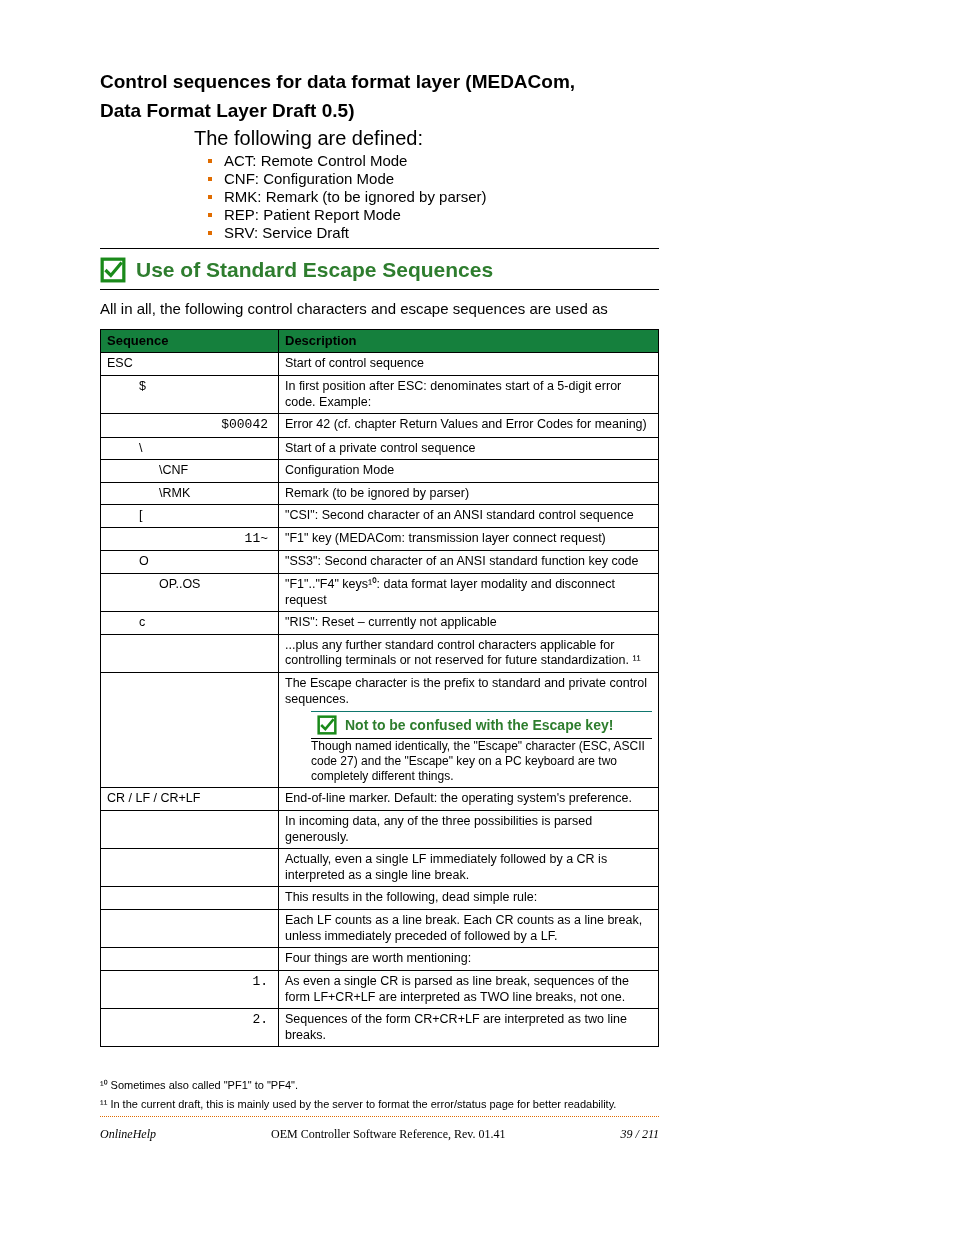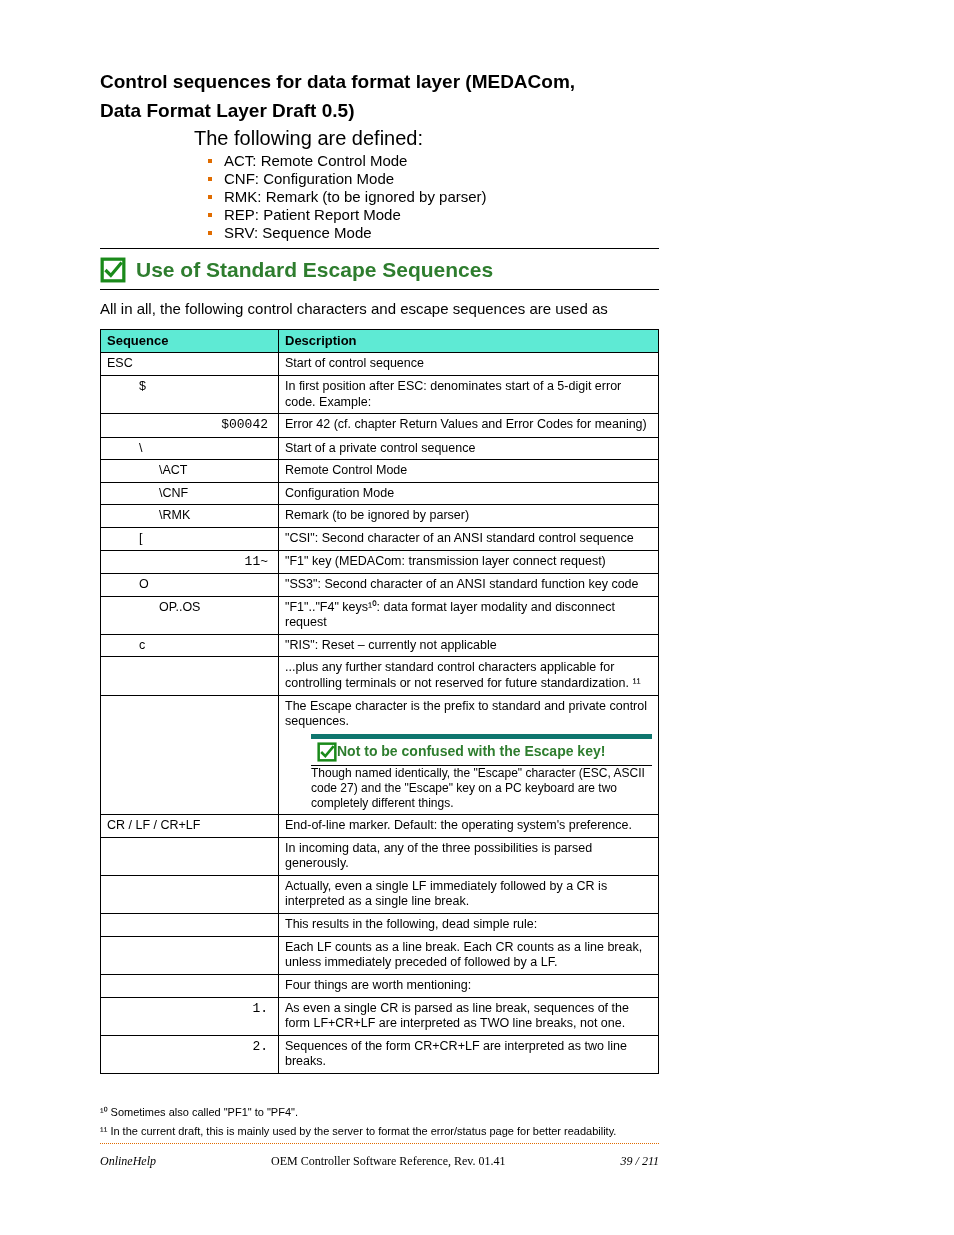--- a/index.html
+++ b/index.html
@@ -81,38 +81,39 @@
     width: 100%;
     font-size: 12.5px;
   }
   table.esc td, table.esc th {
     border: 1px solid #000;
     vertical-align: top;
     padding: 3px 6px;
     line-height: 1.25;
   }
   table.esc th {
-    background: #5eead4;
+    background: #15803d;
     font-weight: bold;
     text-align: left;
     font-size: 13px;
   }
   table.esc th.seq { width: 165px; }
   table.esc th.desc { }
   table.esc td.indent1 { padding-left: 38px; }
   table.esc td.indent2 { padding-left: 58px; }
   table.esc td.num { text-align: right; padding-right: 10px; font-family: "Courier New", monospace; font-size: 13px; padding-left: 11px;}
   table.esc .inner-note {
      margin-left: 26px;
      font-size: 12px;
   }
   .inner-heading-row {
     display: flex;
     align-items: center;
-    border-top: 5px solid #0f766e;
+    gap: 8px;
+    border-top: 1px solid #0f766e;
     border-bottom: 1px solid #000;
     margin: 4px 0 0 26px;
     padding: 3px 0 3px 6px;
   }
   .inner-heading-row .icon {
     width: 20px; height: 20px; flex: 0 0 20px;
   }
   .inner-heading-row .txt {
     color: #2e7d2e;
     font-weight: bold;
@@ -146,21 +147,21 @@
     <div class="title">Control sequences for data format layer (MEDACom,</div>
     <div class="title">Data Format Layer Draft 0.5)</div>
   </div>
 
   <div class="pre-bullet">The following are defined:</div>
   <ul class="bullets">
     <li>ACT: Remote Control Mode</li>
     <li>CNF: Configuration Mode</li>
     <li>RMK: Remark (to be ignored by parser)</li>
     <li>REP: Patient Report Mode</li>
-    <li>SRV: Sequence Mode</li>
+    <li>SRV: Service Draft</li>
   </ul>
 
   <hr class="thin">
   <div class="heading-row">
     <svg class="checkbox-icon" viewBox="0 0 24 24">
       <rect x="2" y="2" width="20" height="20" fill="none" stroke="#1a8a1a" stroke-width="3"></rect>
       <path d="M5 12 L10 17 L20 5" fill="none" stroke="#1a8a1a" stroke-width="3"></path>
     </svg>
     <span class="heading-text">Use of Standard Escape Sequences</span>
   </div>
@@ -181,24 +182,20 @@
       <td class="indent1">$</td>
       <td>In first position after ESC: denominates start of a 5-digit error code. Example:</td>
     </tr>
     <tr>
       <td class="indent2 num">$00042</td>
       <td>Error 42 (cf. chapter Return Values and Error Codes for meaning)</td>
     </tr>
     <tr>
       <td class="indent1">\</td>
       <td>Start of a private control sequence</td>
-    </tr>
-    <tr>
-      <td class="indent2">\ACT</td>
-      <td>Remote Control Mode</td>
     </tr>
     <tr>
       <td class="indent2">\CNF</td>
       <td>Configuration Mode</td>
     </tr>
     <tr>
       <td class="indent2">\RMK</td>
       <td>Remark (to be ignored by parser)</td>
     </tr>
     <tr>

